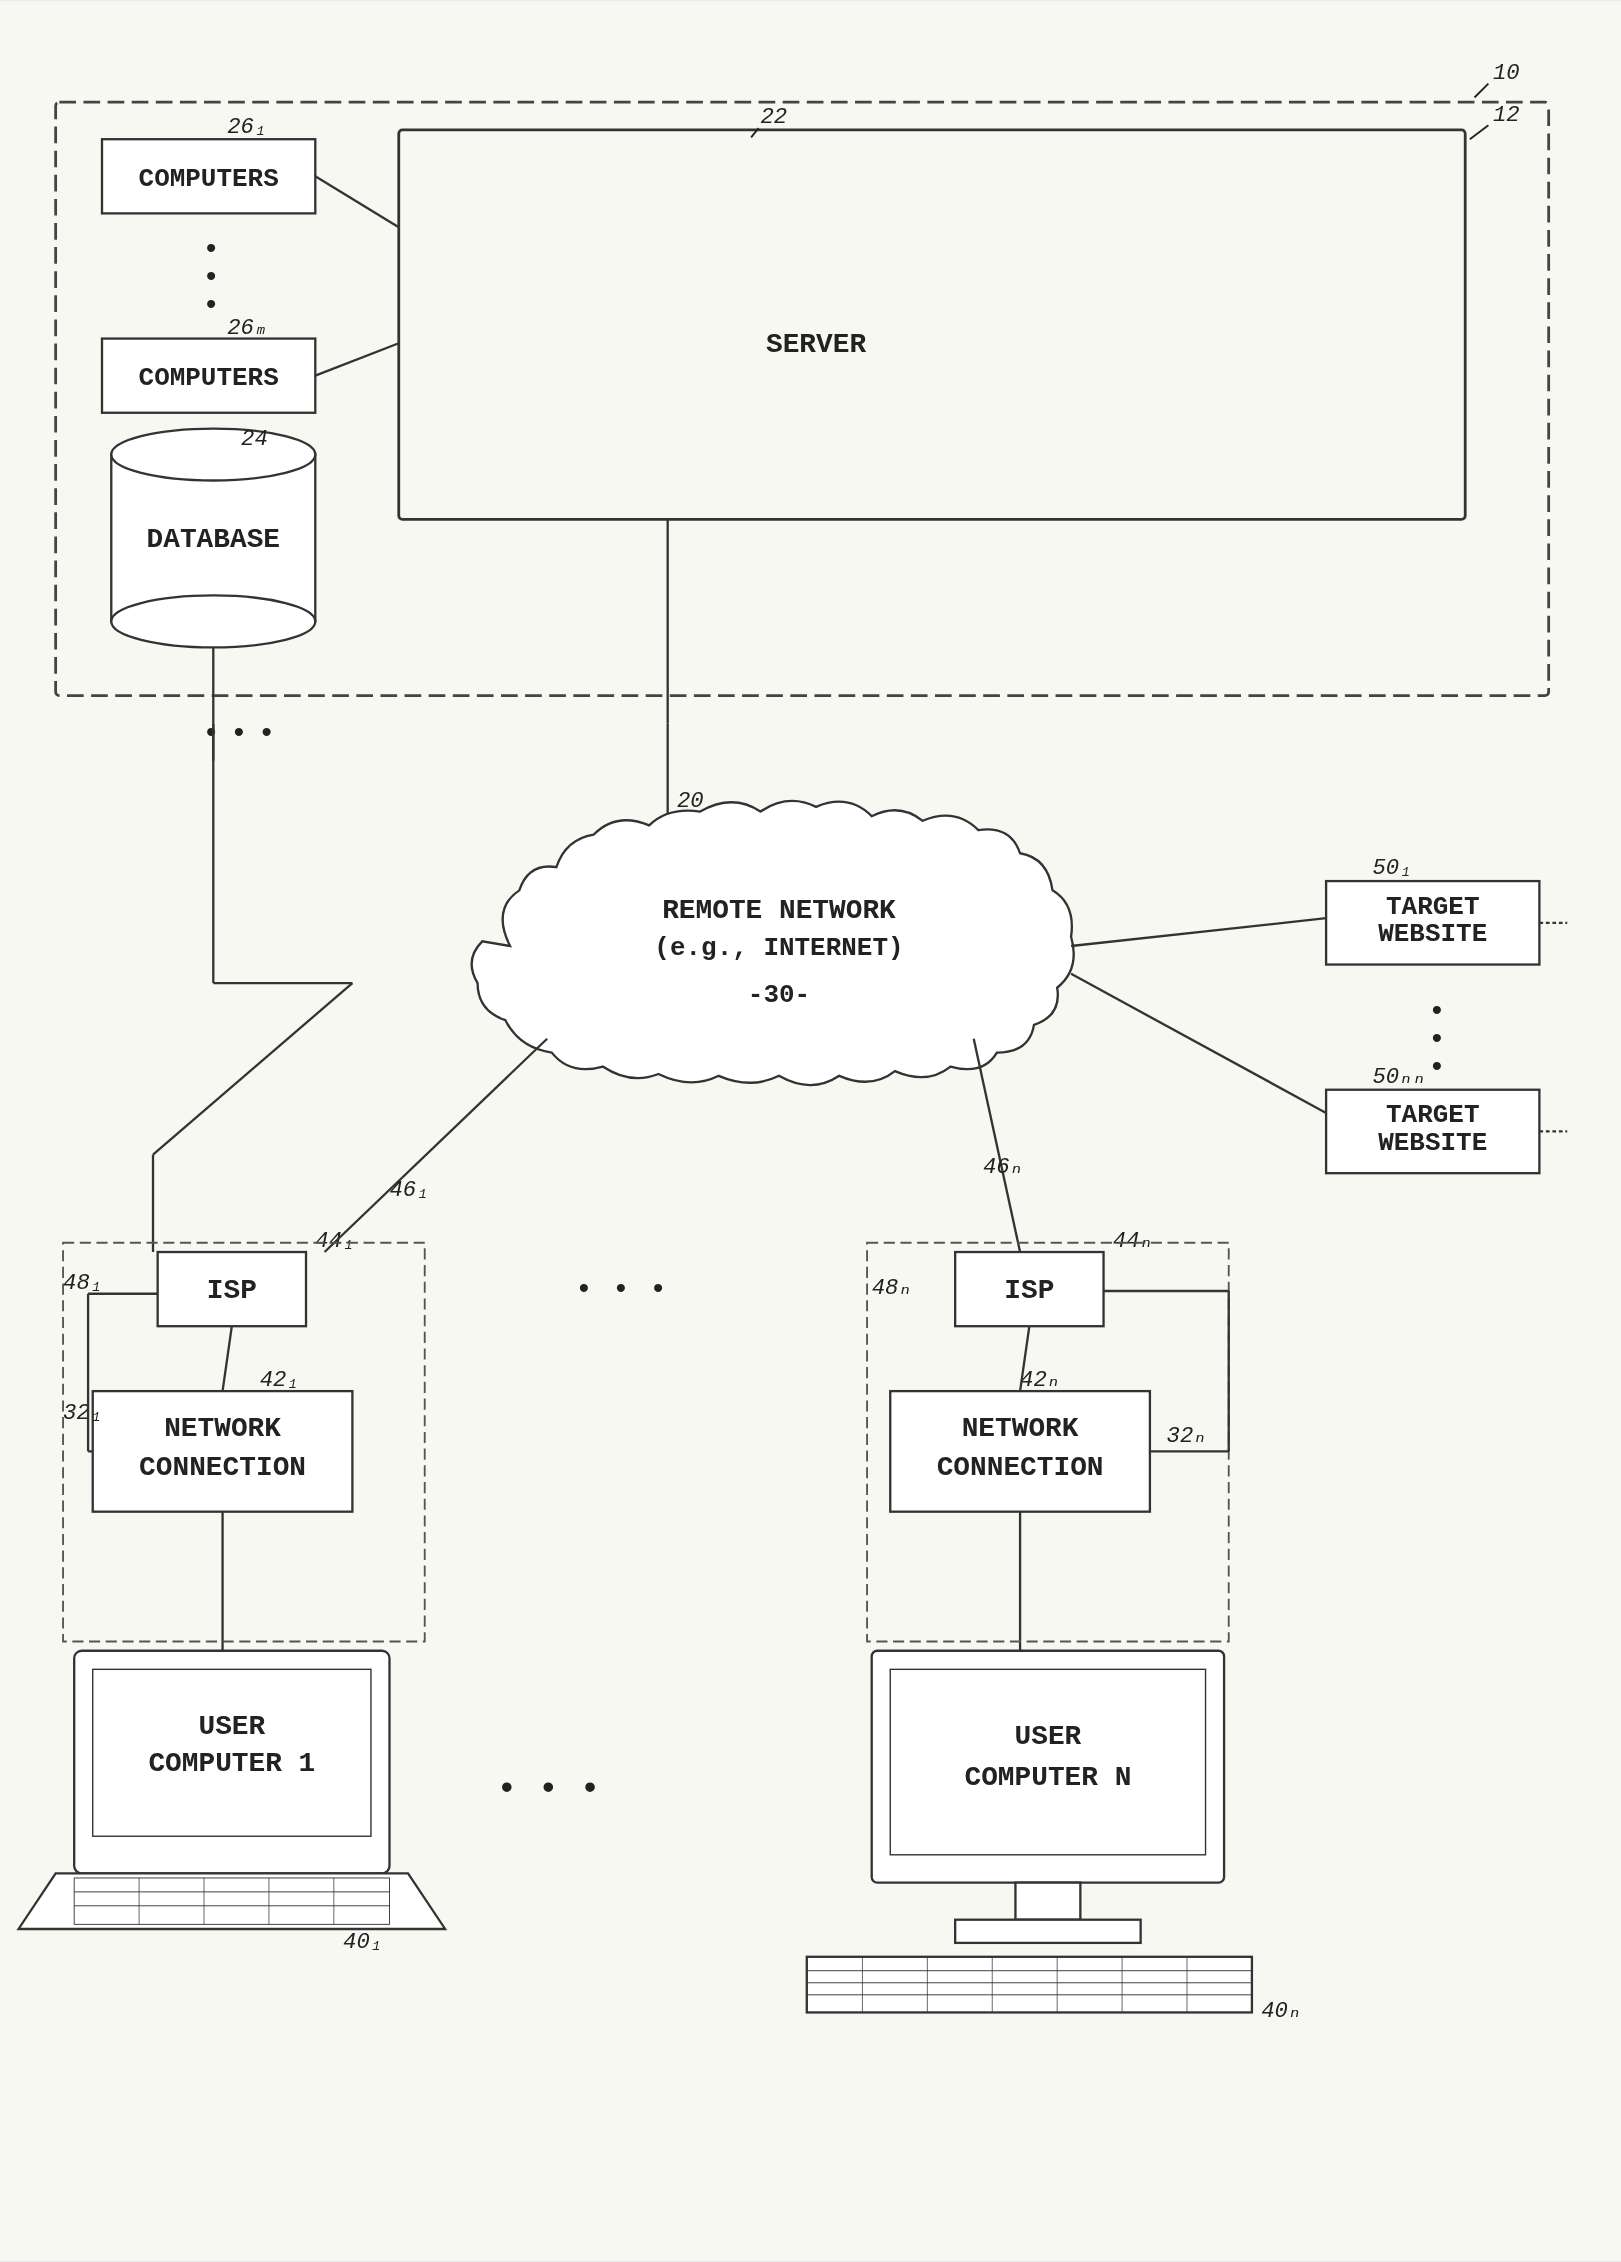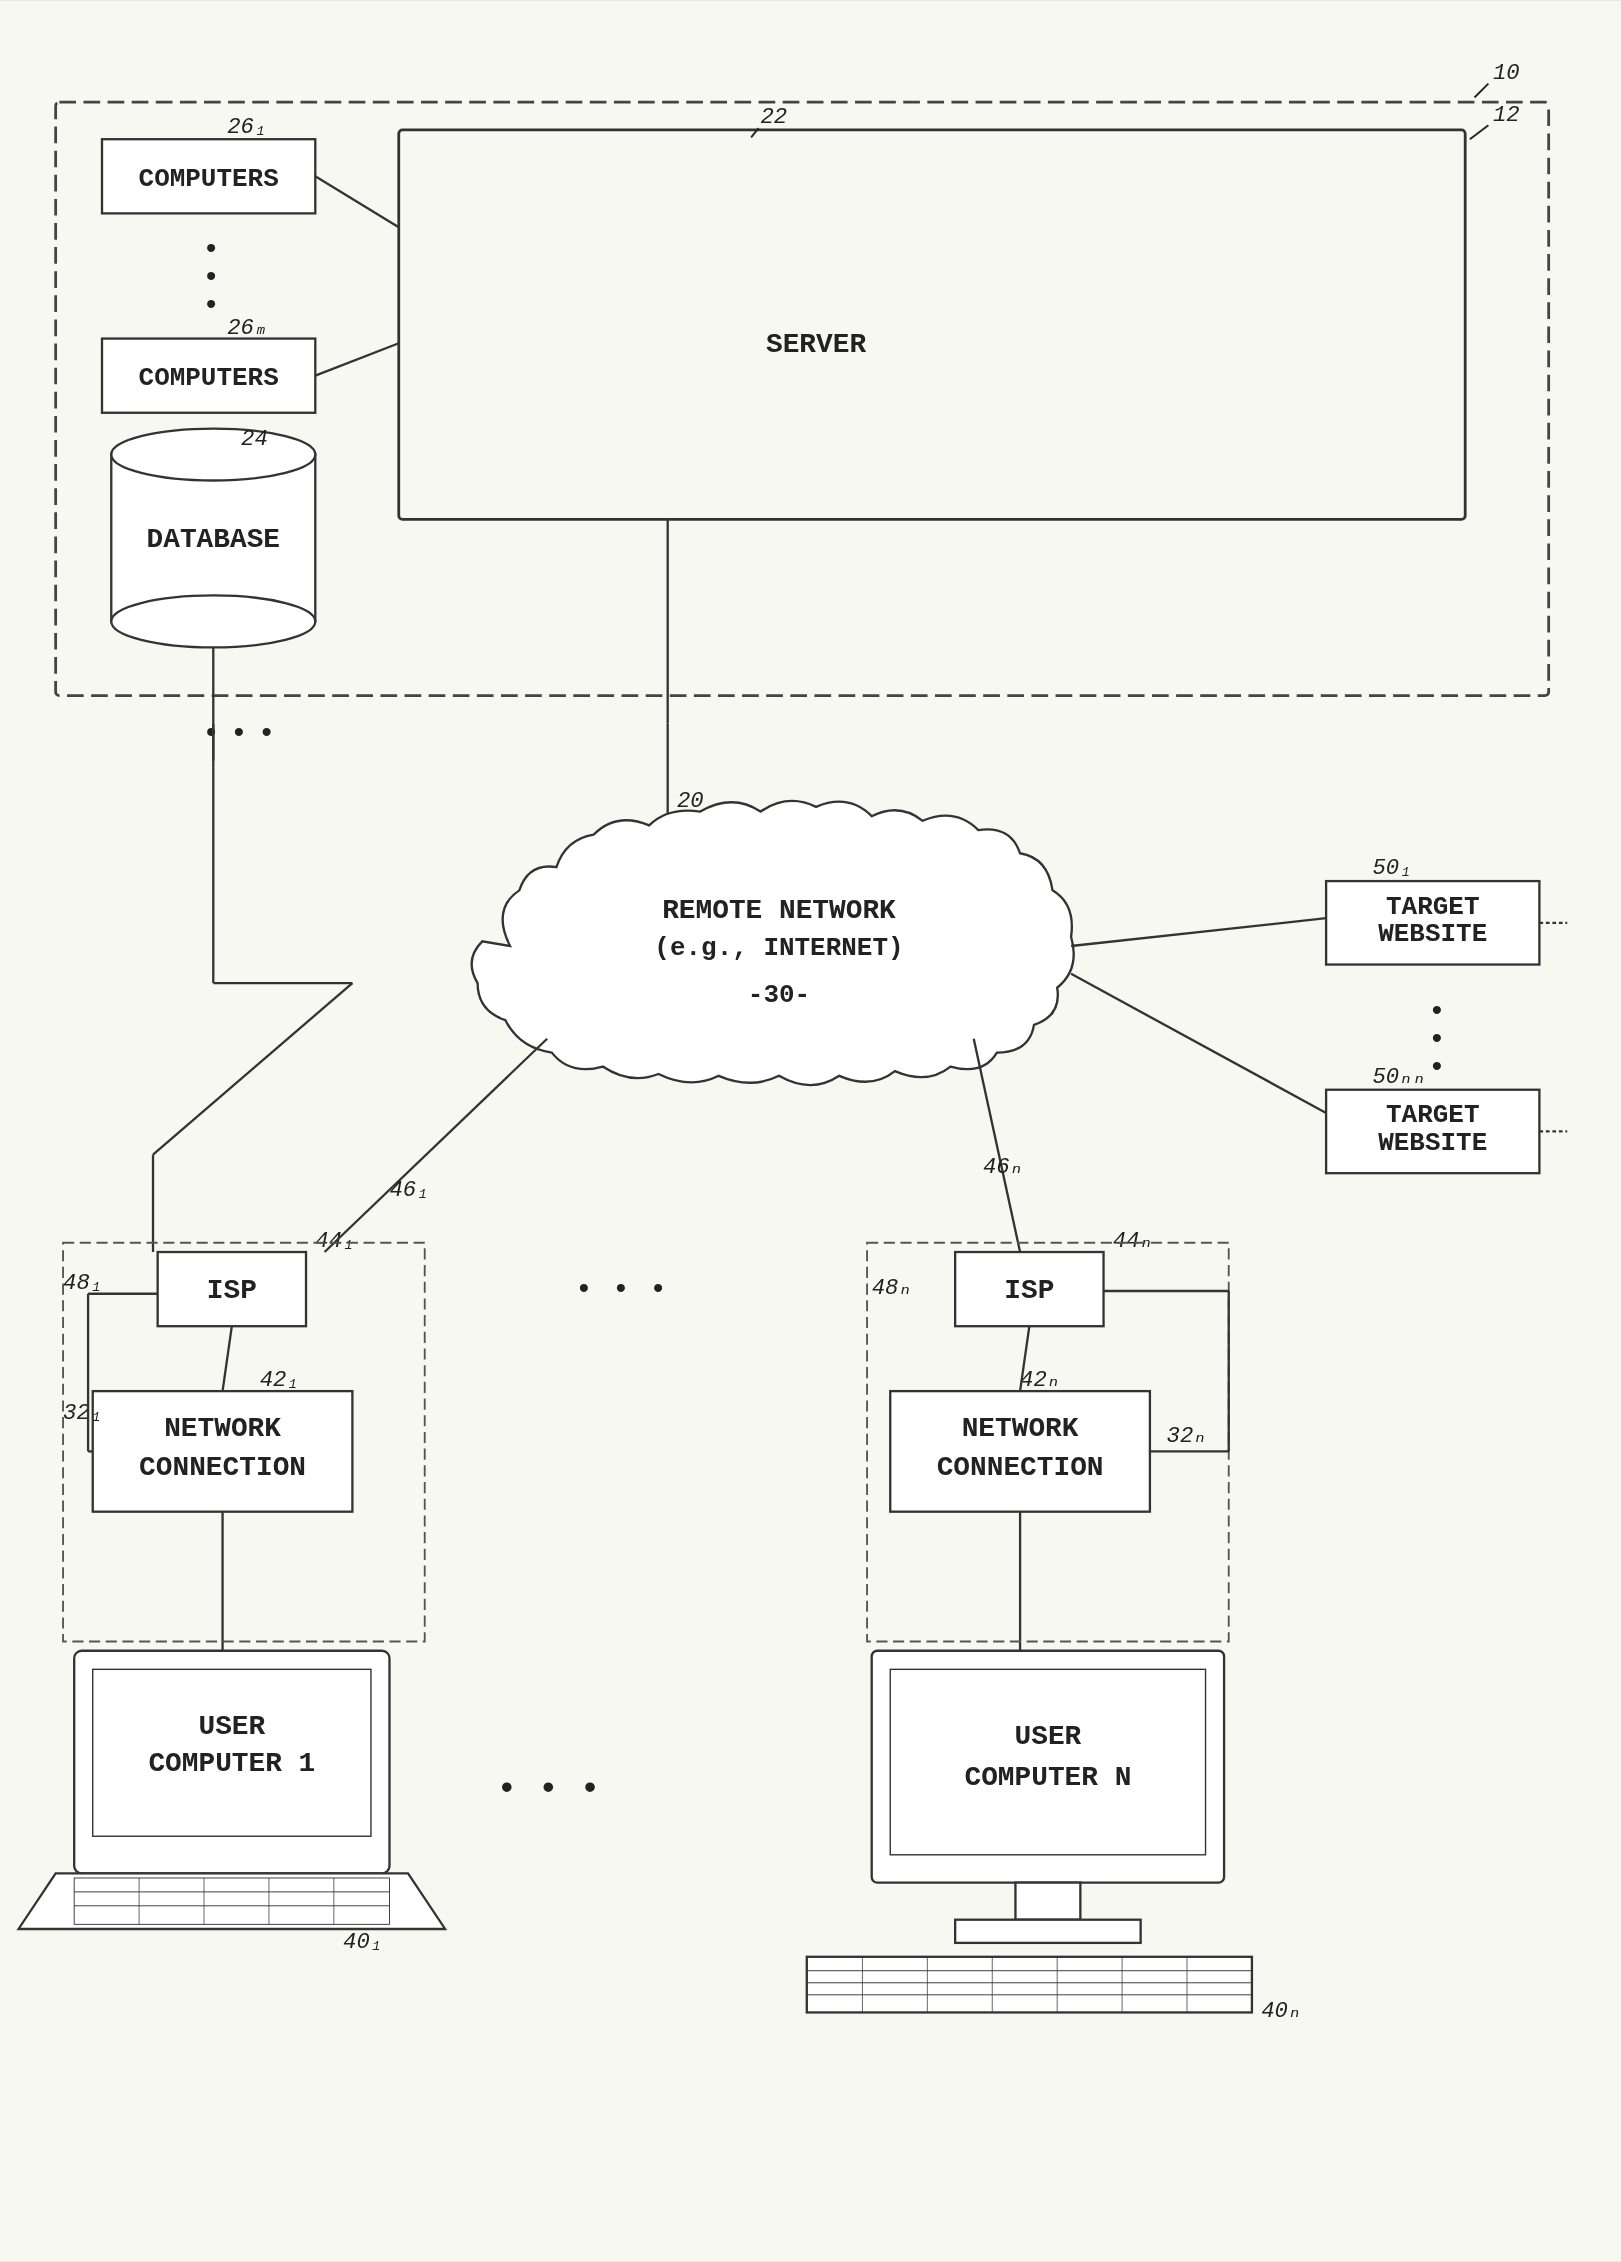--- a/index.html
+++ b/index.html
@@ -10,21 +10,21 @@
       height: 2262px;
       position: relative;
       overflow: hidden;
     }
 
     .diagram-container {
       position: absolute;
       top: 0; left: 0;
       width: 1621px;
       height: 2262px;
-      background: #c2410c;
+      background: #8b5cf6;
     }
 
     svg {
       position: absolute;
       top: 0; left: 0;
       width: 1621px;
       height: 2262px;
     }
 
     

